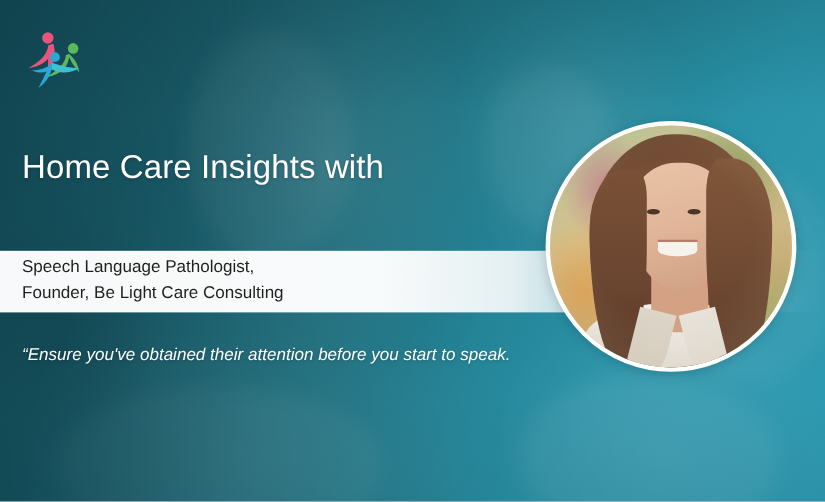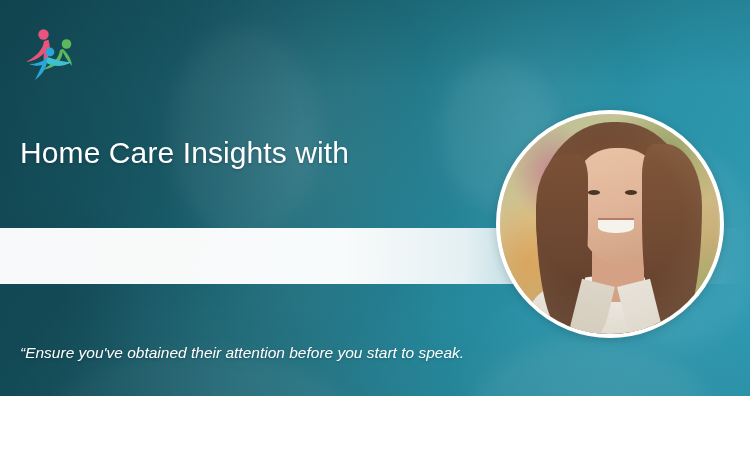--- a/index.html
+++ b/index.html
@@ -7,21 +7,21 @@
     padding: 0;
     background: #ffffff;
   }
   body {
     font-family: "Liberation Sans", sans-serif;
   }
 
   .banner {
     position: relative;
     width: 750px;
-    height: 396px;
+    height: 456px;
     overflow: hidden;
     background: #1c5c68;
   }
 
   
   .bg-photo {
     position: absolute;
     inset: 0;
     background:
       radial-gradient(ellipse 200px 260px at 300px 150px, rgba(255,255,255,0.10), rgba(255,255,255,0) 72%),
@@ -119,21 +119,20 @@
   .quote {
     position: absolute;
     left: 20px;
     top: 310px;
     width: 500px;
     color: #ffffff;
     font-size: 15.5px;
     font-style: italic;
     line-height: 1.62;
     text-shadow: 0 1px 3px rgba(0,0,0,0.22);
-    margin-top: 30px;
   }
   .quote span { display: block; }
 
   
   .portrait {
     position: absolute;
     left: 496px;
     top: 110px;
     width: 228px;
     height: 228px;
@@ -288,20 +287,22 @@
       <path d="M29 36 C24 40, 18 42, 11 42 C18 45, 25 44, 29 41 Z" fill="#29a8d8"></path>
     </svg>
   </div>
 
   <div class="headline">
     <span class="line1">Home Care Insights with</span>
   </div>
 
   <div class="subtitle-band"></div>
   <div class="subtitle-text">
+    <span>Speech Language Pathologist,</span>
+    <span>Founder, Be Light Care Consulting</span>
   </div>
 
   <div class="quote">
     <span>“Ensure you've obtained their attention before you start to speak.</span>
   </div>
 
   <div class="portrait">
     <div class="portrait-photo"></div>
     <div class="portrait-hair"></div>
     <div class="portrait-shirt"></div>

